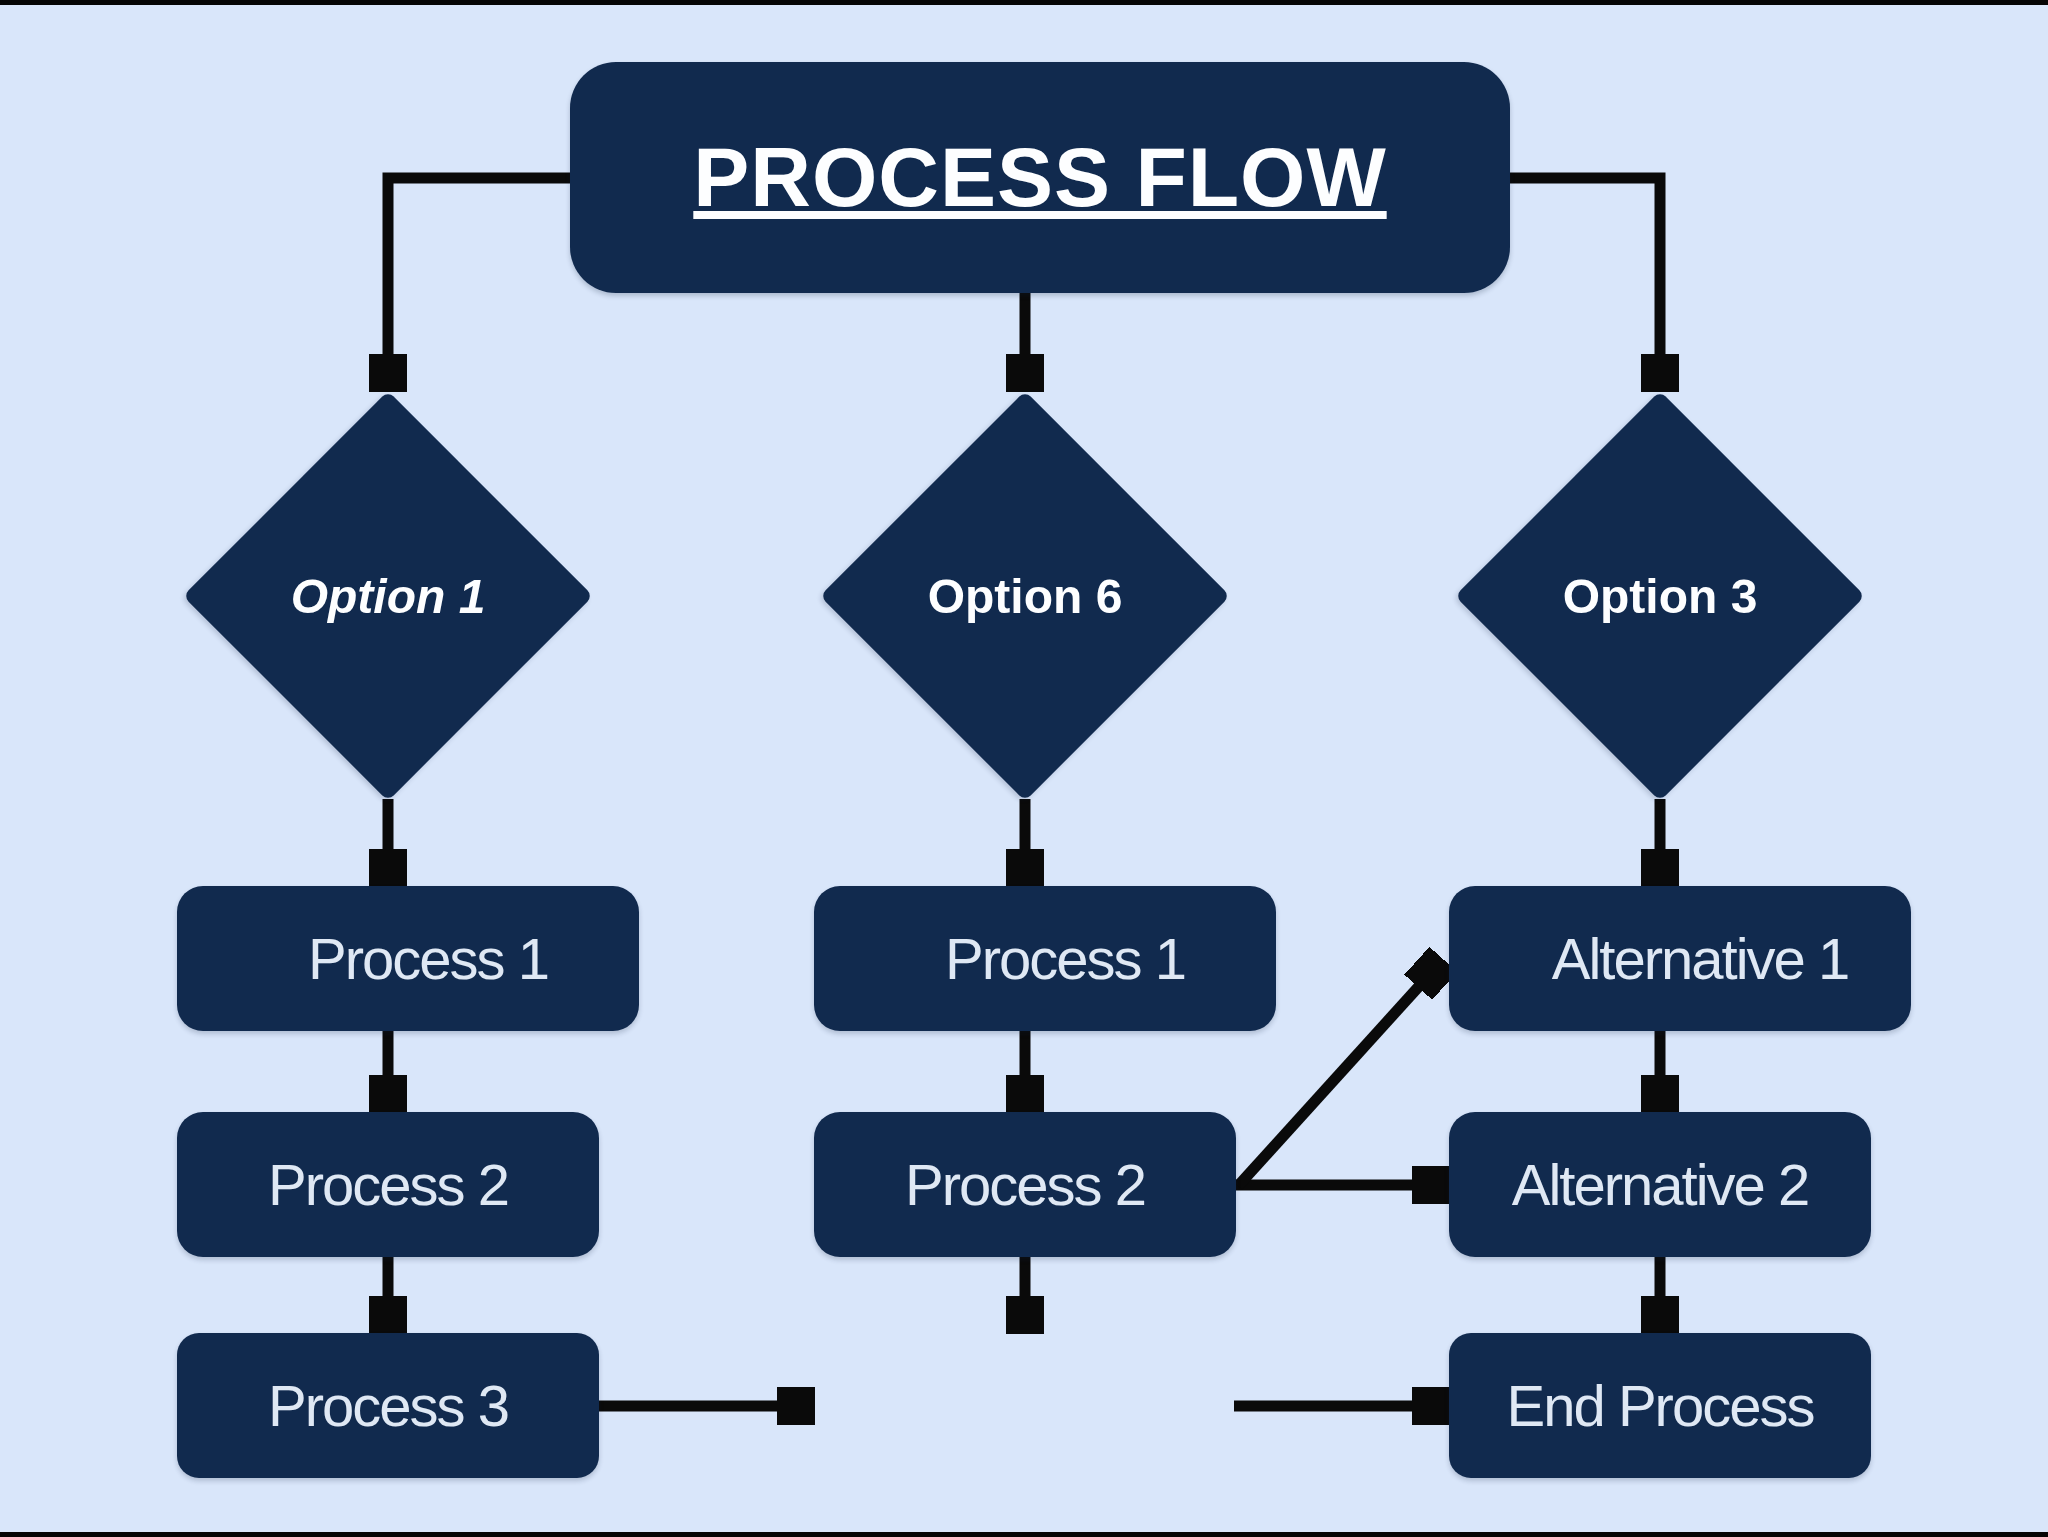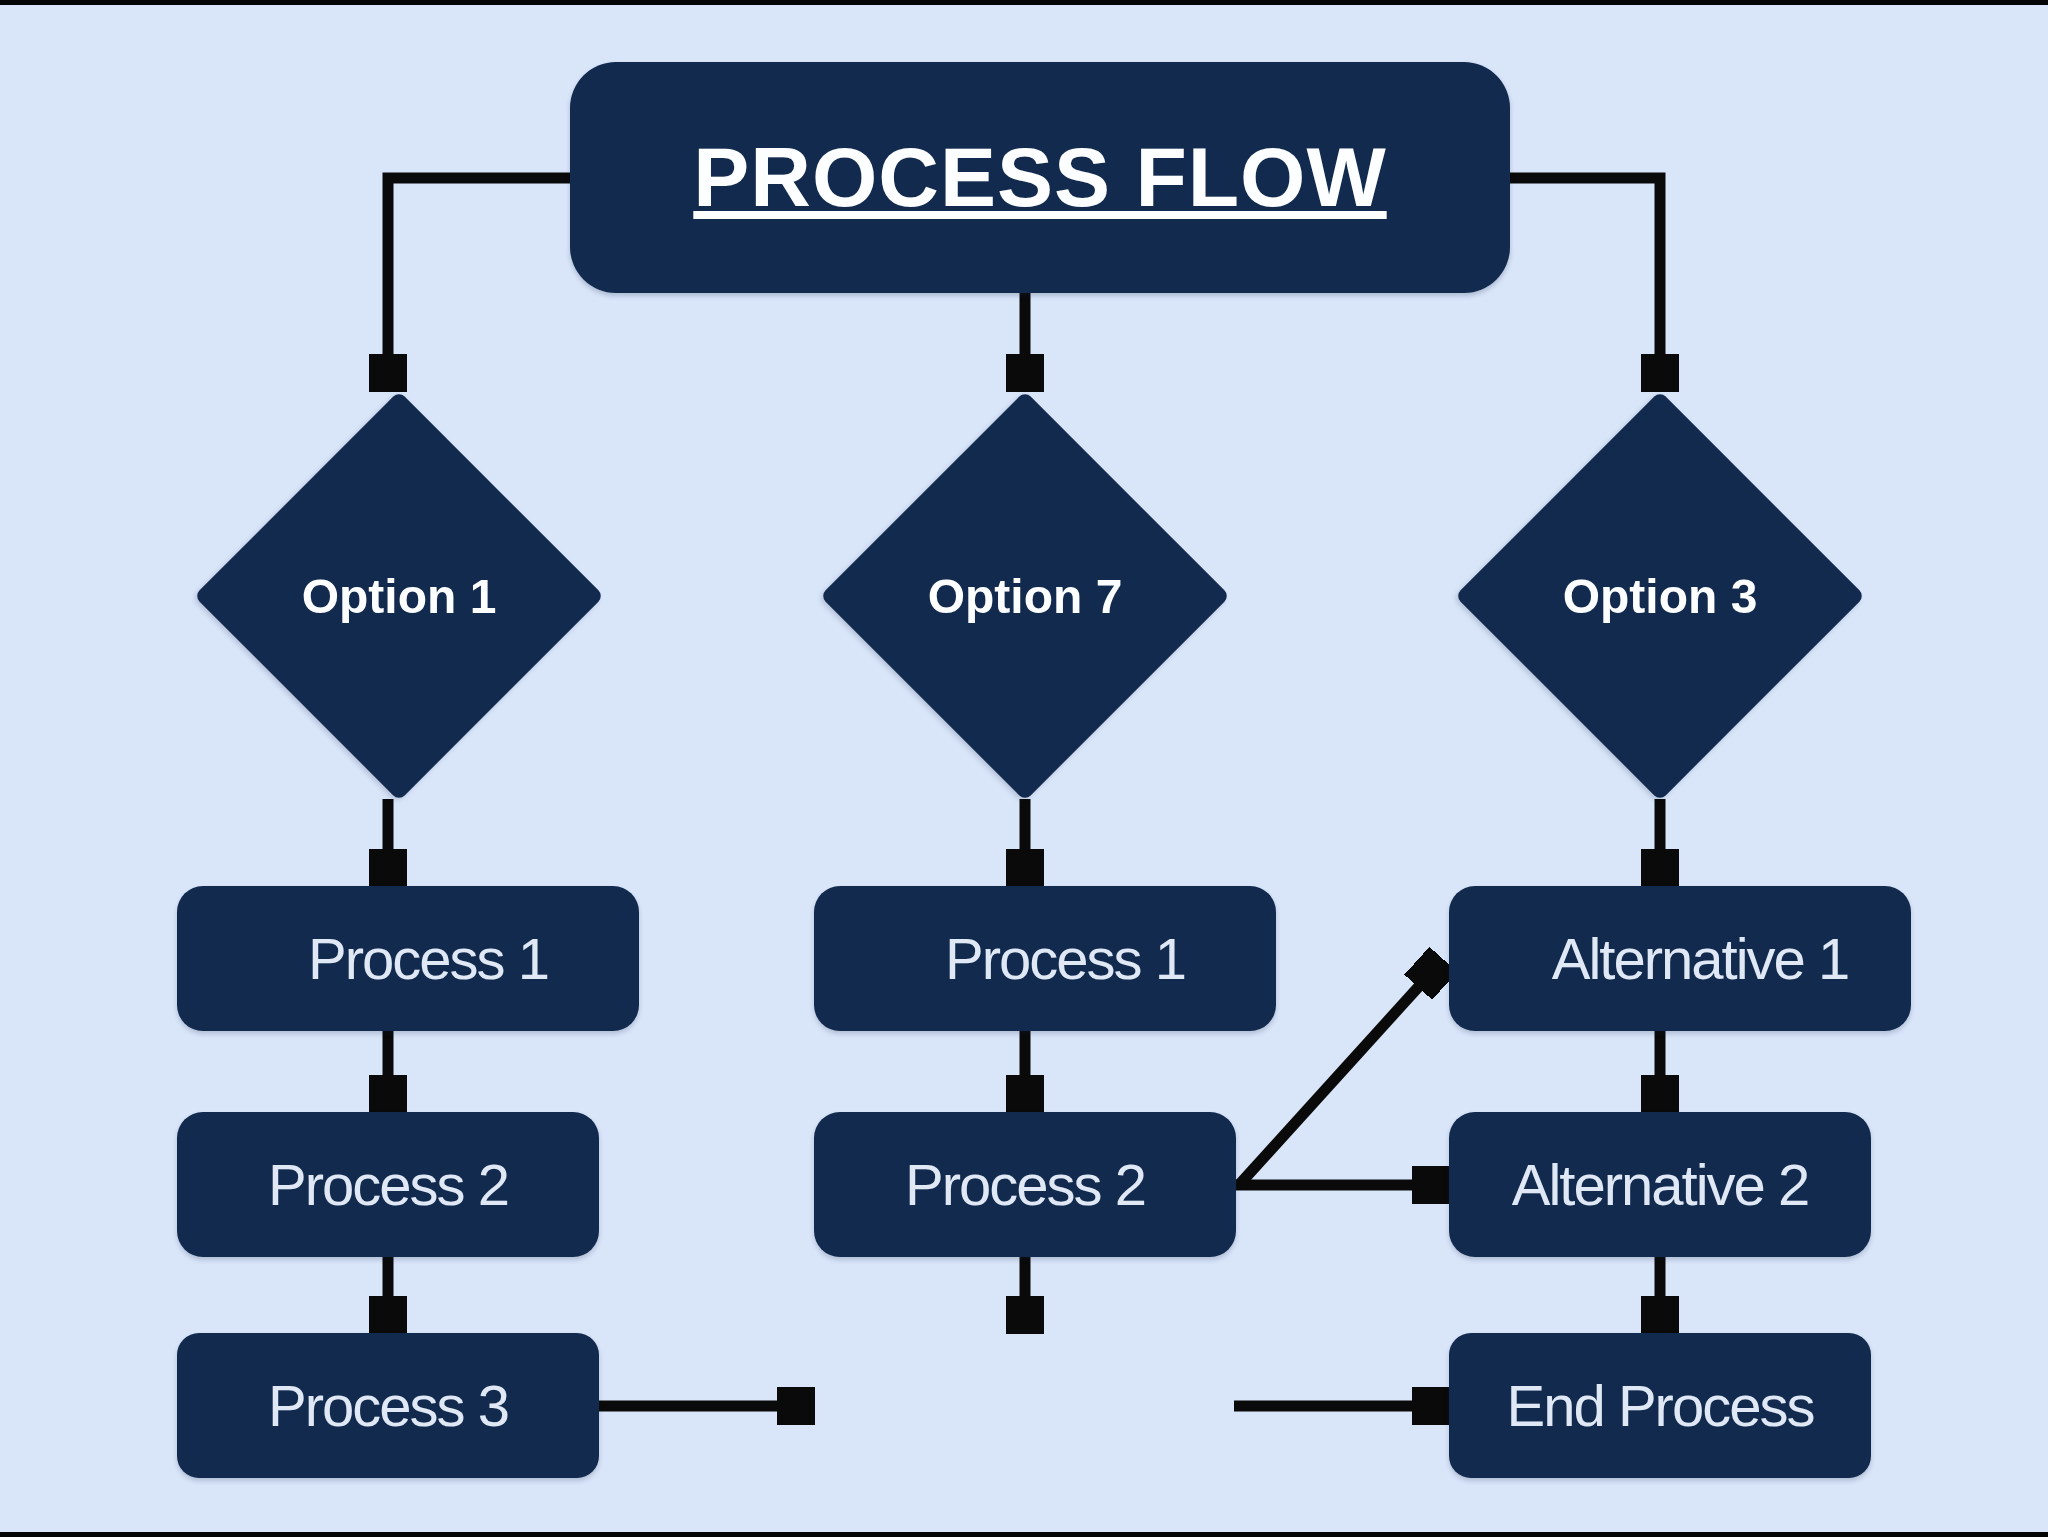--- a/index.html
+++ b/index.html
@@ -133,27 +133,27 @@
     <path d="M 597 1406 H 783" marker-end="url(#ah)"></path>
     <path d="M 1234 1406 H 1418" marker-end="url(#ah)"></path>
     <path d="M 1234 1185 H 1418" marker-end="url(#ah)"></path>
     <path d="M 1238 1186 L 1422 983" marker-end="url(#ah)"></path>
   </svg>
 
   <div class="title-node">
     <span>PROCESS FLOW</span>
   </div>
 
-  <div class="diamond-wrap" style="left:194px; top:391px;">
+  <div class="diamond-wrap" style="left:183px; top:391px;font-style:italic;">
     <div class="diamond-shape"></div>
     <div class="diamond-label">Option 1</div>
   </div>
   <div class="diamond-wrap" style="left:820px; top:391px;">
     <div class="diamond-shape"></div>
-    <div class="diamond-label">Option 7</div>
+    <div class="diamond-label">Option 6</div>
   </div>
   <div class="diamond-wrap" style="left:1455px; top:391px;">
     <div class="diamond-shape"></div>
     <div class="diamond-label">Option 3</div>
   </div>
 
   <div class="node col1 row1">Process 1</div>
   <div class="node col1 row2">Process 2</div>
   <div class="node col1 row3">Process 3</div>
 

